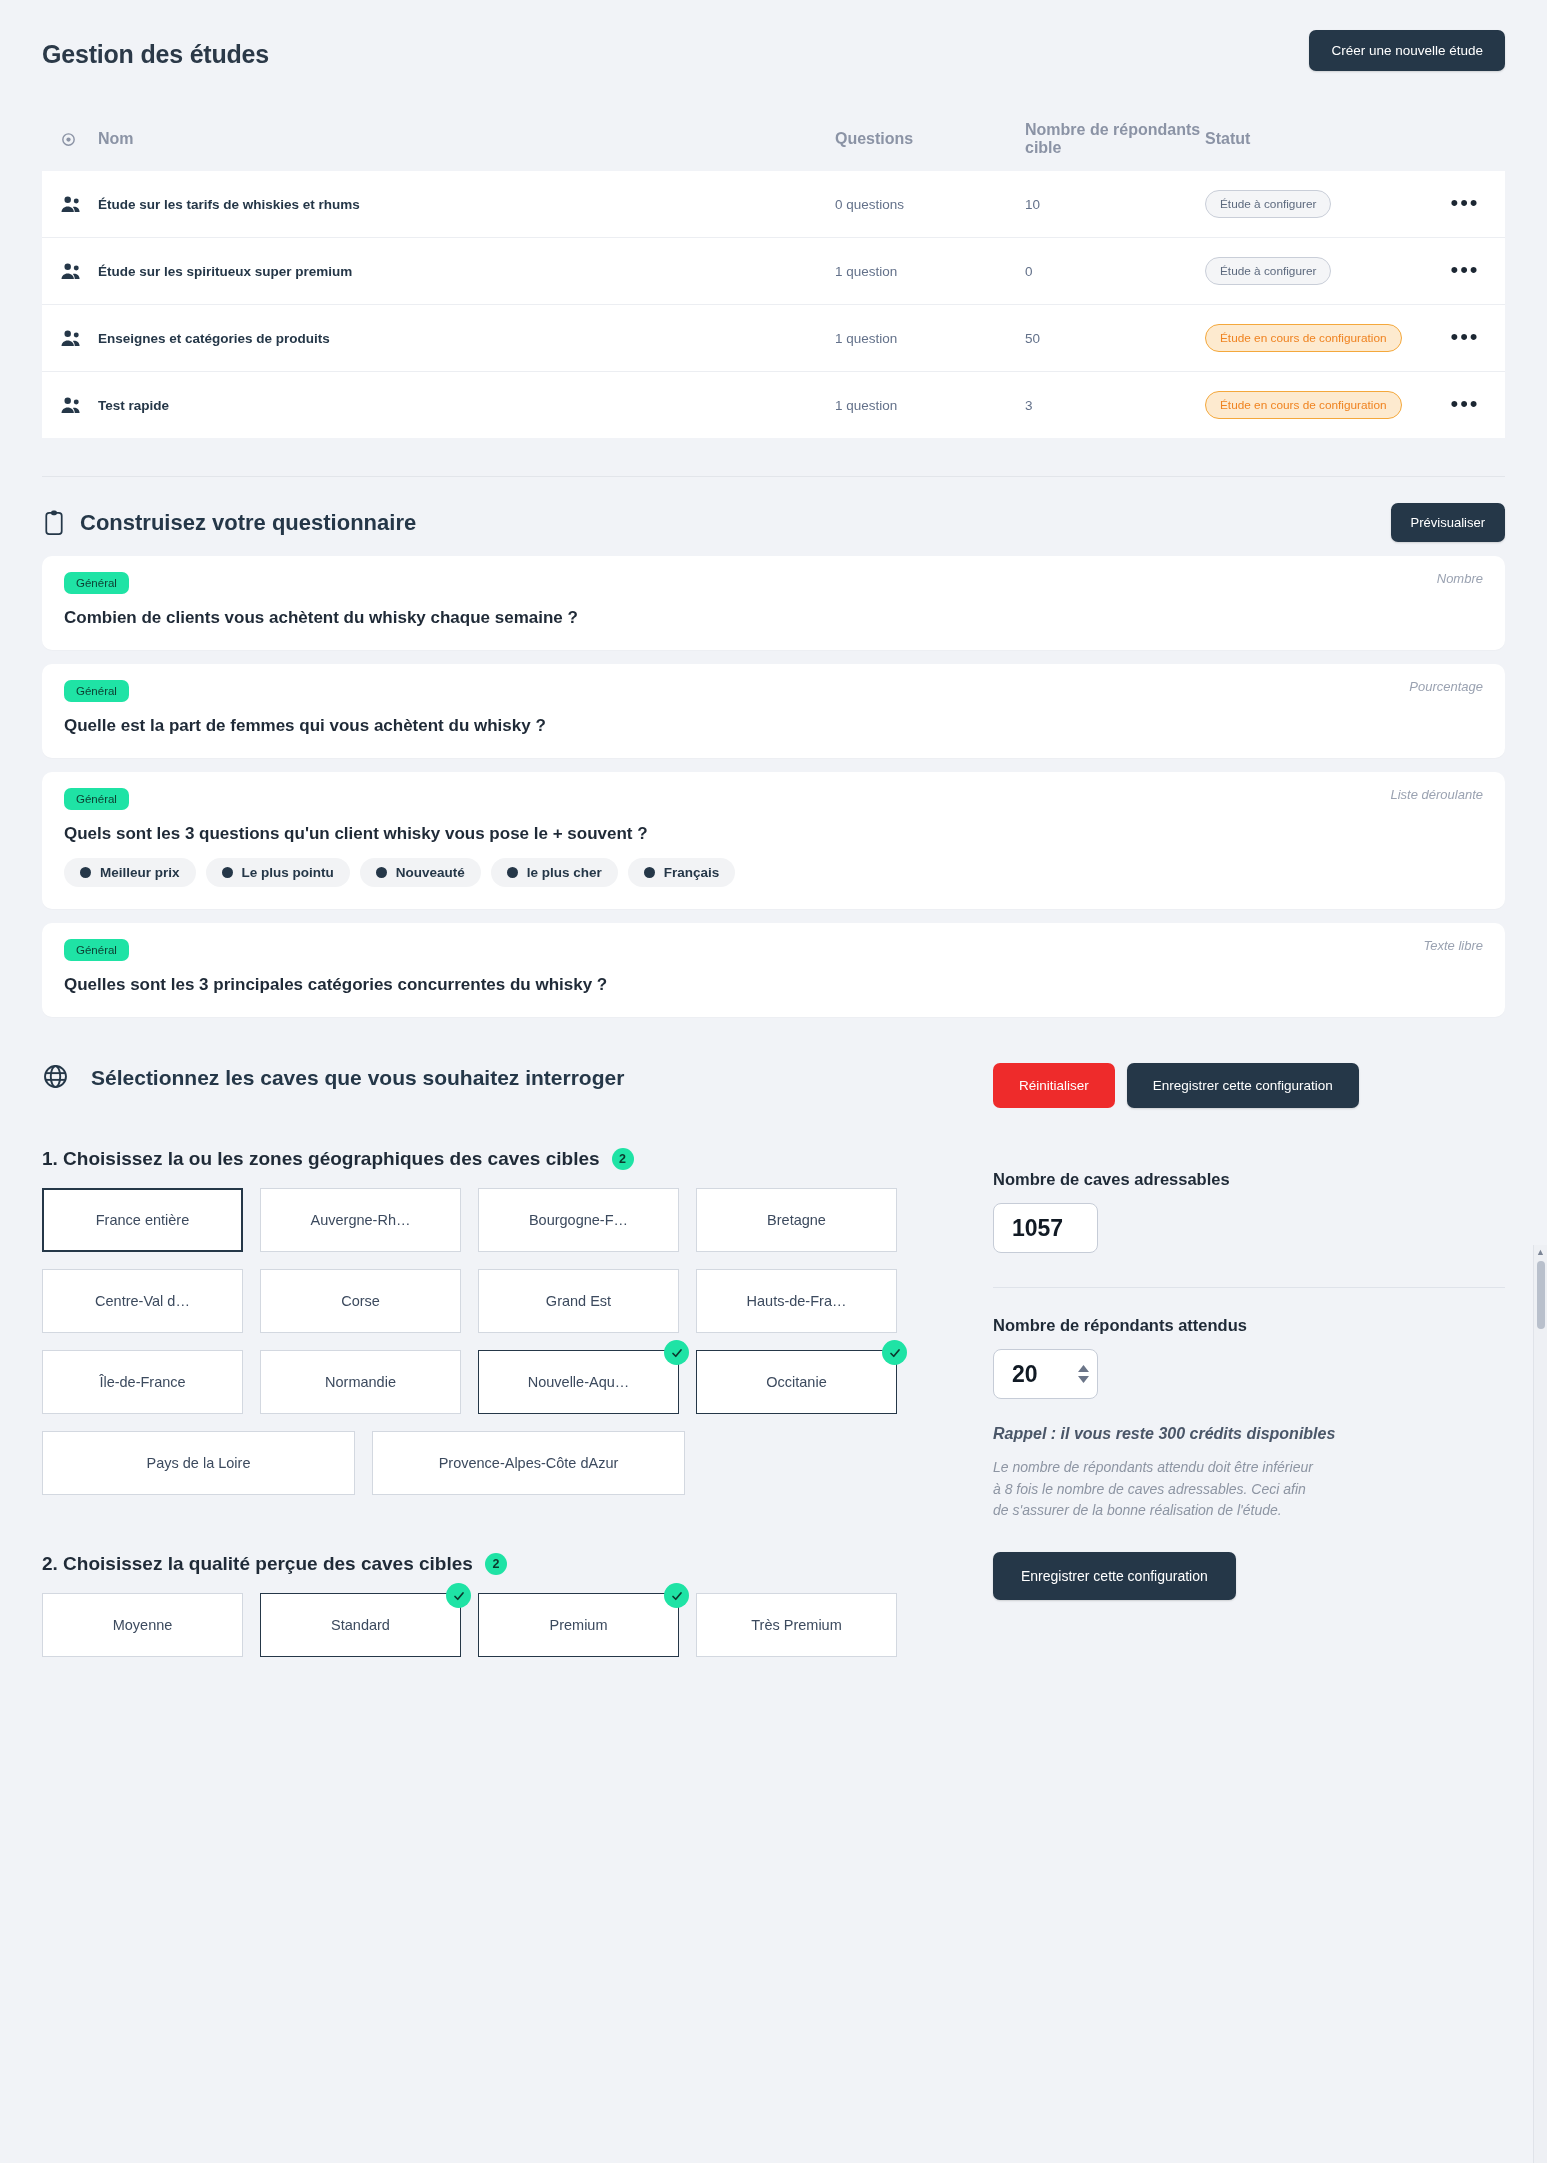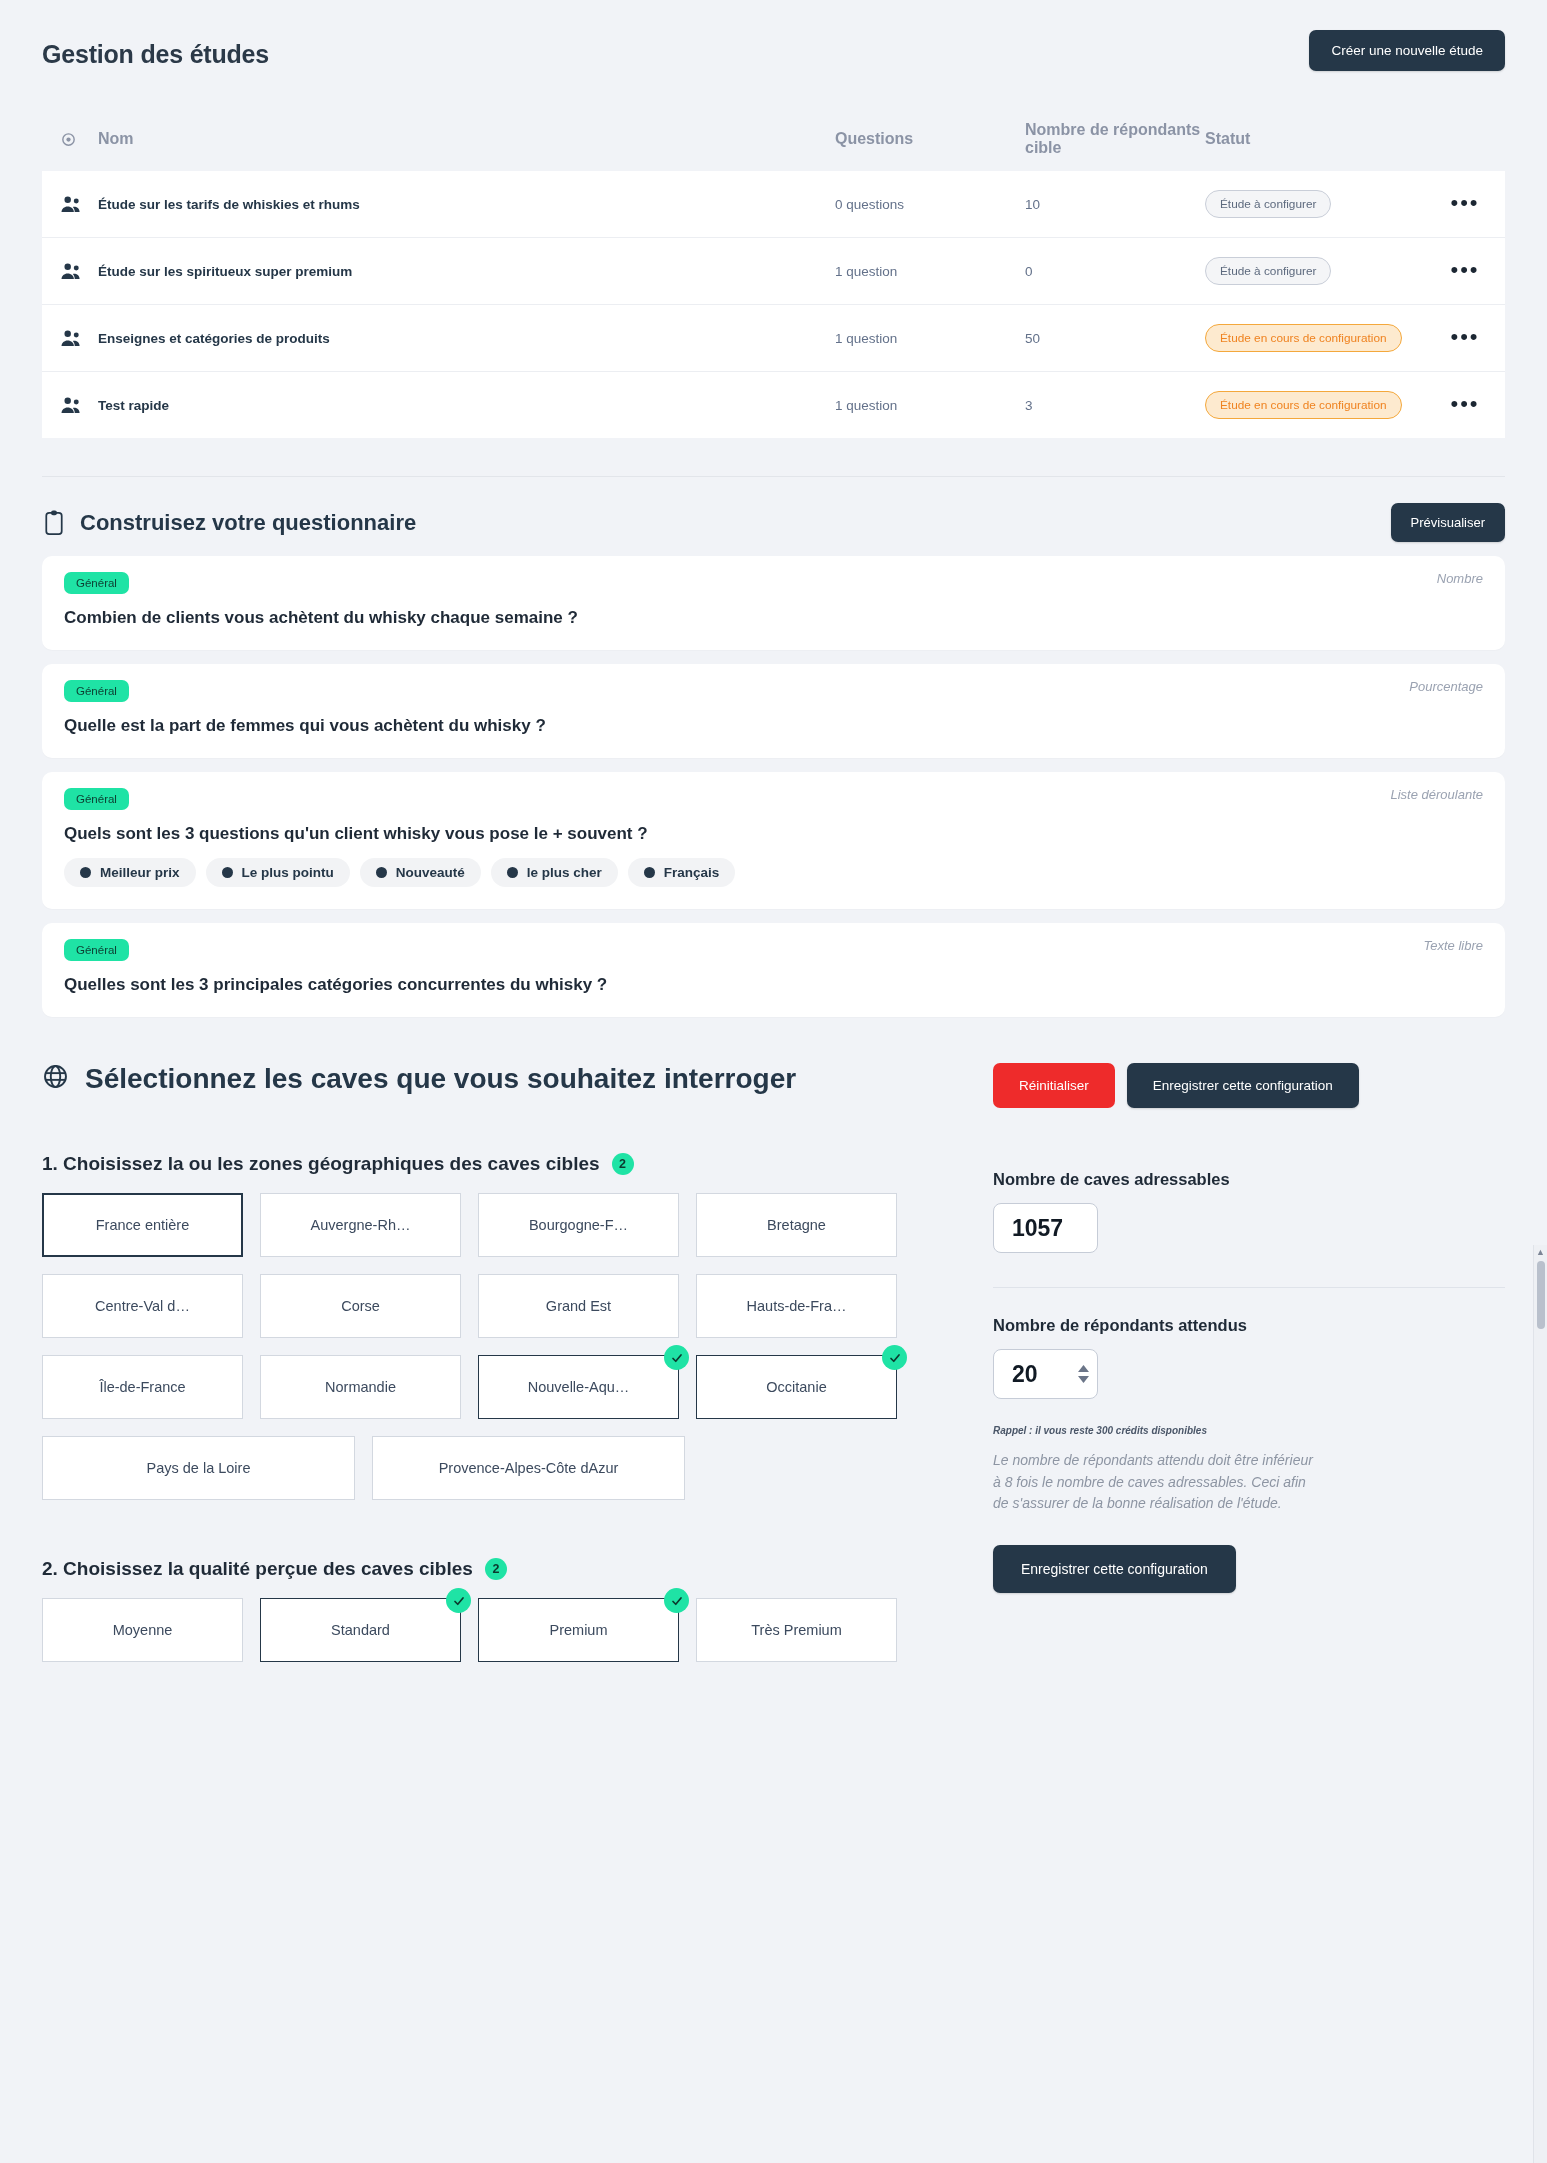--- a/index.html
+++ b/index.html
@@ -89,21 +89,21 @@
     display:inline-flex; align-items:center; gap:9px;
   }
   .dotmark { width:11px; height:11px; border-radius:50%; background:#253748; display:inline-block; }
 
   
   .caves { margin: 46px 42px 0 42px; display:flex; gap:0; }
   .caves-left { width: 905px; }
   .caves-right { flex:1; padding-left: 46px; }
 
   .caves-head { display:flex; align-items:center; justify-content:space-between; }
-  .caves-title { display:flex; align-items:flex-start; gap:16px; font-size:28px; font-weight:bold; color:#253748; }
+  .caves-title { display:flex; align-items:flex-end; gap:22px; font-size:21px; font-weight:bold; color:#253748; }
   .caves-actions { display:flex; gap:12px; }
   .btn-red {
     background:#ee2b2b; color:#fff; border:none; border-radius:7px;
     font-size:13.5px; padding:15px 26px; cursor:pointer;
     font-family:"Liberation Sans", sans-serif;
   }
   .btn-dark.lg { padding:15px 26px; font-size:13.5px; }
 
   .step-title {
     font-size:19px; font-weight:bold; color:#1f2a37;
@@ -146,21 +146,21 @@
   .rp-label { font-size:16.5px; font-weight:bold; color:#1f2a37; }
   .rp-box {
     margin-top:14px; background:#fff; border:1px solid #c6ccd7; border-radius:8px;
     height:50px; display:flex; align-items:center; padding: 0 18px;
     font-size:23px; font-weight:bold; color:#111a24;
   }
   .rp-box.narrow { width:105px; }
   .rp-box.stepper { width:105px; justify-content:space-between; padding-right:8px; }
   .stepper-arrows { display:flex; flex-direction:column; gap:4px; align-items:center; }
   .hr { border-top:1px solid #dfe3ea; margin: 34px 0 0 0; }
-  .rp-note-b { font-size:10px; font-style:italic; font-weight:bold; color:#4a5668; margin-top:26px; }
+  .rp-note-b { font-size:16px; font-style:italic; font-weight:bold; color:#4a5668; margin-top:26px; }
   .rp-note { font-size:14px; font-style:italic; color:#8d95a3; margin-top:14px; line-height:1.55; max-width:330px; }
   .btn-dark.block { margin-top:30px; padding:16px 28px; font-size:14px; }
 
   
   .scroll-track {
     position:absolute; right:0; top:1245px; width:14px; height:918px;
     background:#eef0f4; border-left:1px solid #e0e3e9;
   }
   .scroll-arrow { text-align:center; font-size:9px; color:#7c8596; line-height:14px; }
   .scroll-thumb {

